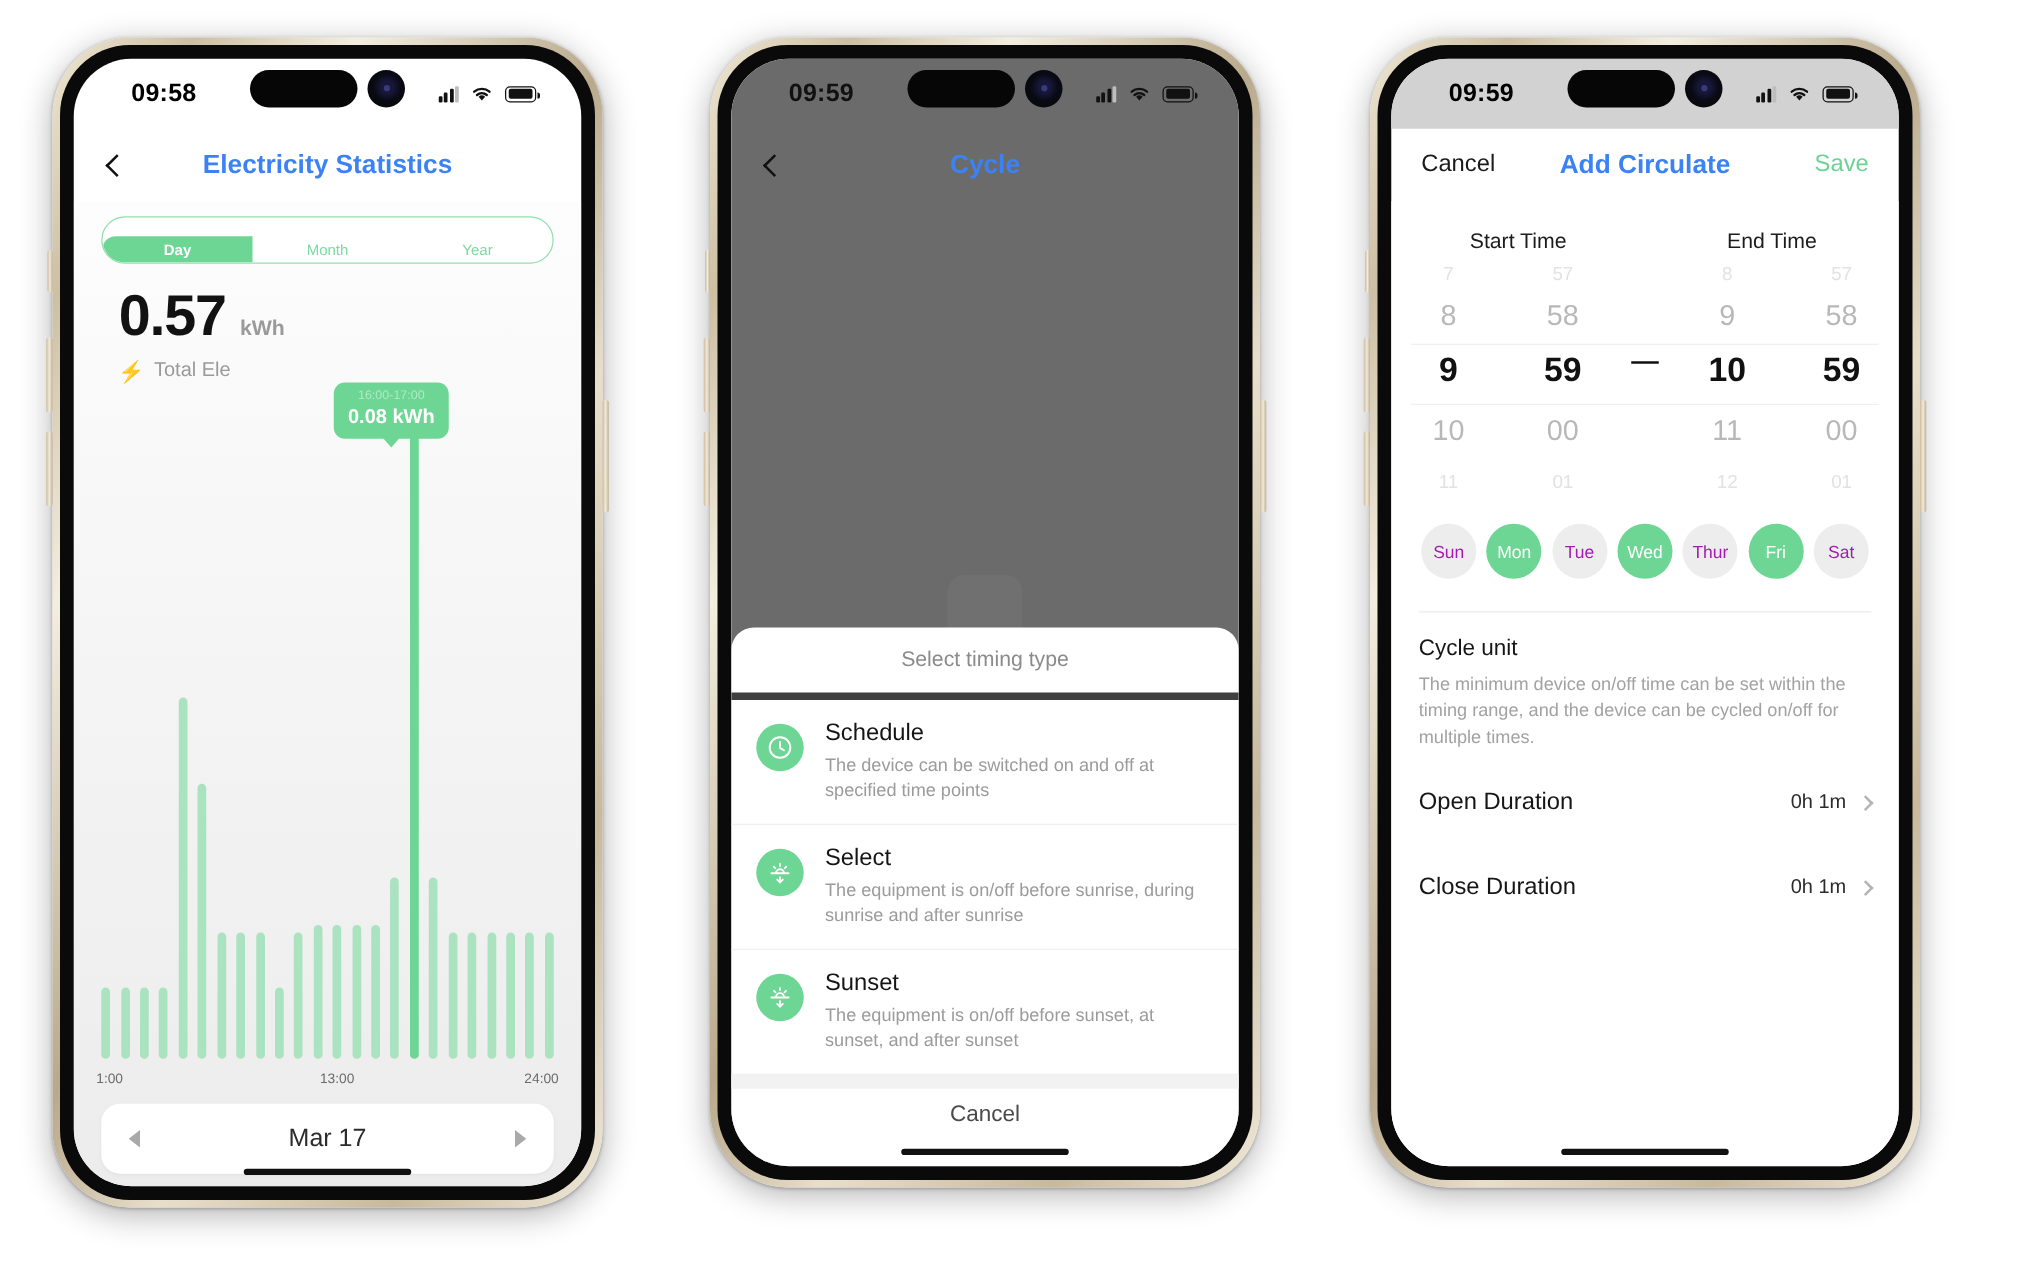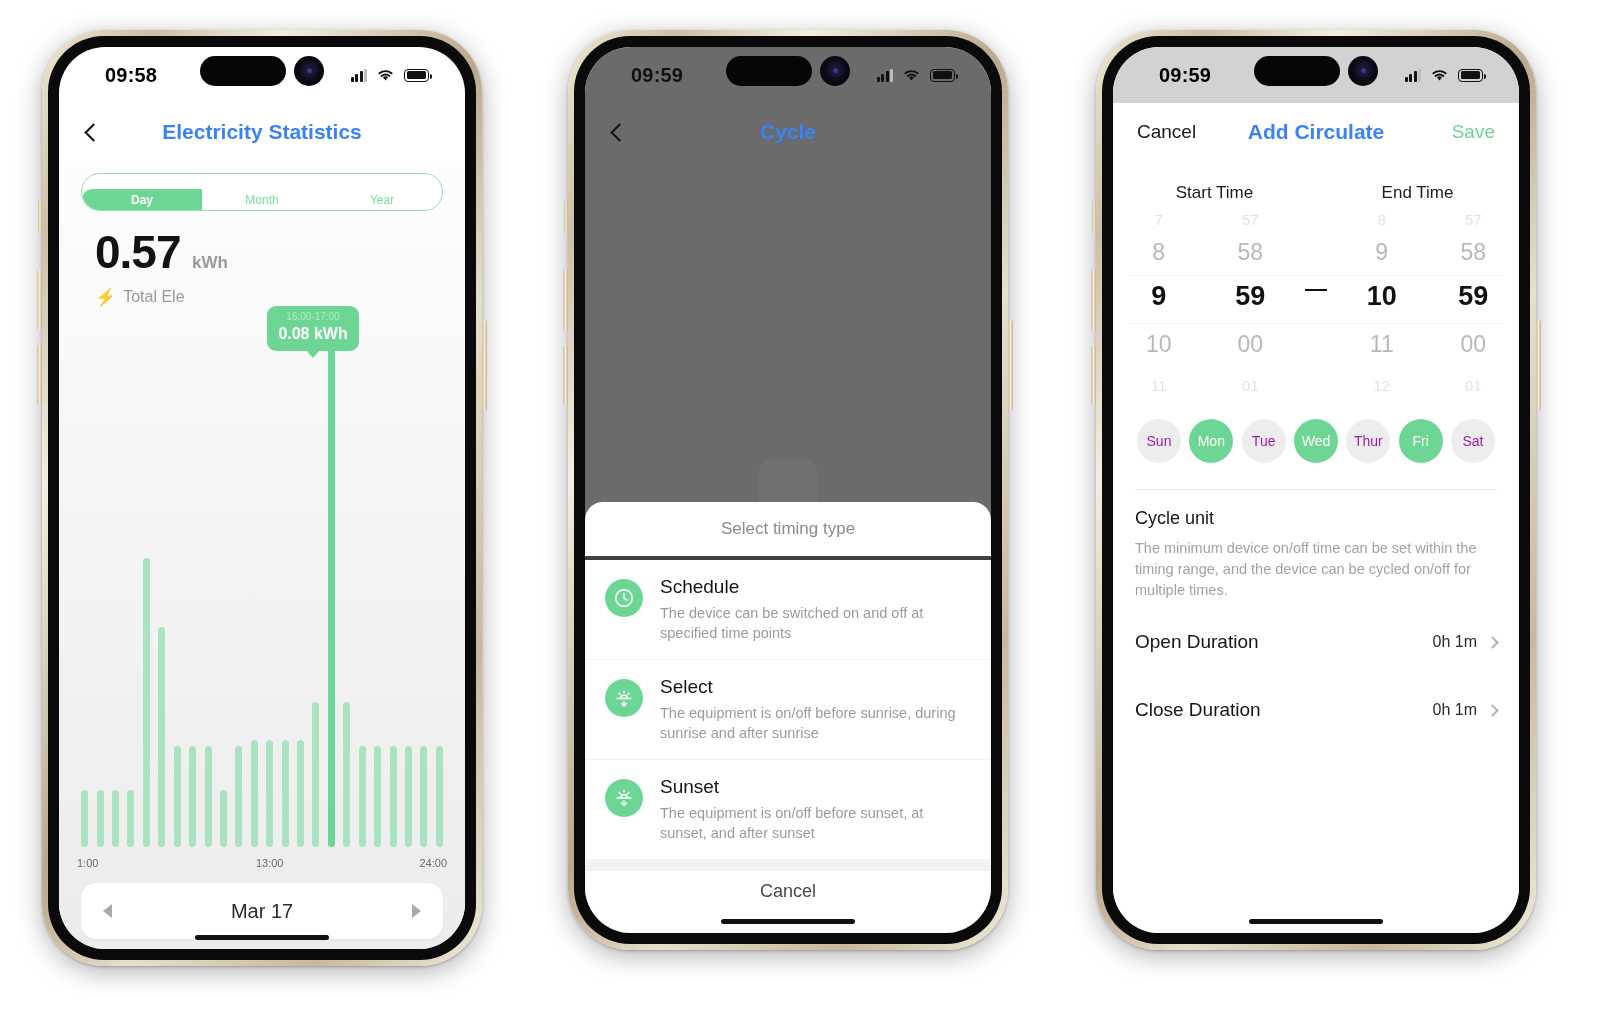--- a/index.html
+++ b/index.html
@@ -116,21 +116,21 @@
 
   
   .p2-bg{ position:absolute; inset:0; background:#6b6b6b; }
   .p2-bg .ghost{ position:absolute; left:50%; top:50%; transform:translate(-50%,-50%);
                  width:60px;height:60px; border-radius:14px; background:rgba(255,255,255,.035); }
   .sheet{
     position:absolute; left:0; right:0; bottom:0; top:455px;
     background:#fff; border-radius:18px 18px 0 0; display:flex; flex-direction:column;
   }
   .sheet-title{ height:58px; display:flex; align-items:center; justify-content:center;
-                font-size:17px; color:#8b8b8b; border-bottom:4px solid #404040;}
+                font-size:17px; color:#8b8b8b; border-bottom:6px solid #404040;}
   .opt{ display:flex; gap:17px; padding:16px 22px 16px 20px; border-bottom:1px solid #f0f0f0; }
   .opt .ic{ flex:0 0 38px; height:38px; border-radius:50%; background:#6ed694;
             display:flex;align-items:center;justify-content:center; margin-top:3px; }
   .opt .ic svg{ width:22px; height:22px; }
   .opt .ttl{ font-size:19px; color:#151515; font-weight:400; }
   .opt .dsc{ font-size:14.5px; color:#9b9b9b; line-height:1.38; margin-top:5px; }
   .sheet-gap{ height:11px; background:#f2f2f2; }
   .sheet-cancel{ flex:1; display:flex; align-items:center; justify-content:center;
                  font-size:18px; color:#4a4a4a; padding-bottom:22px; }
 

